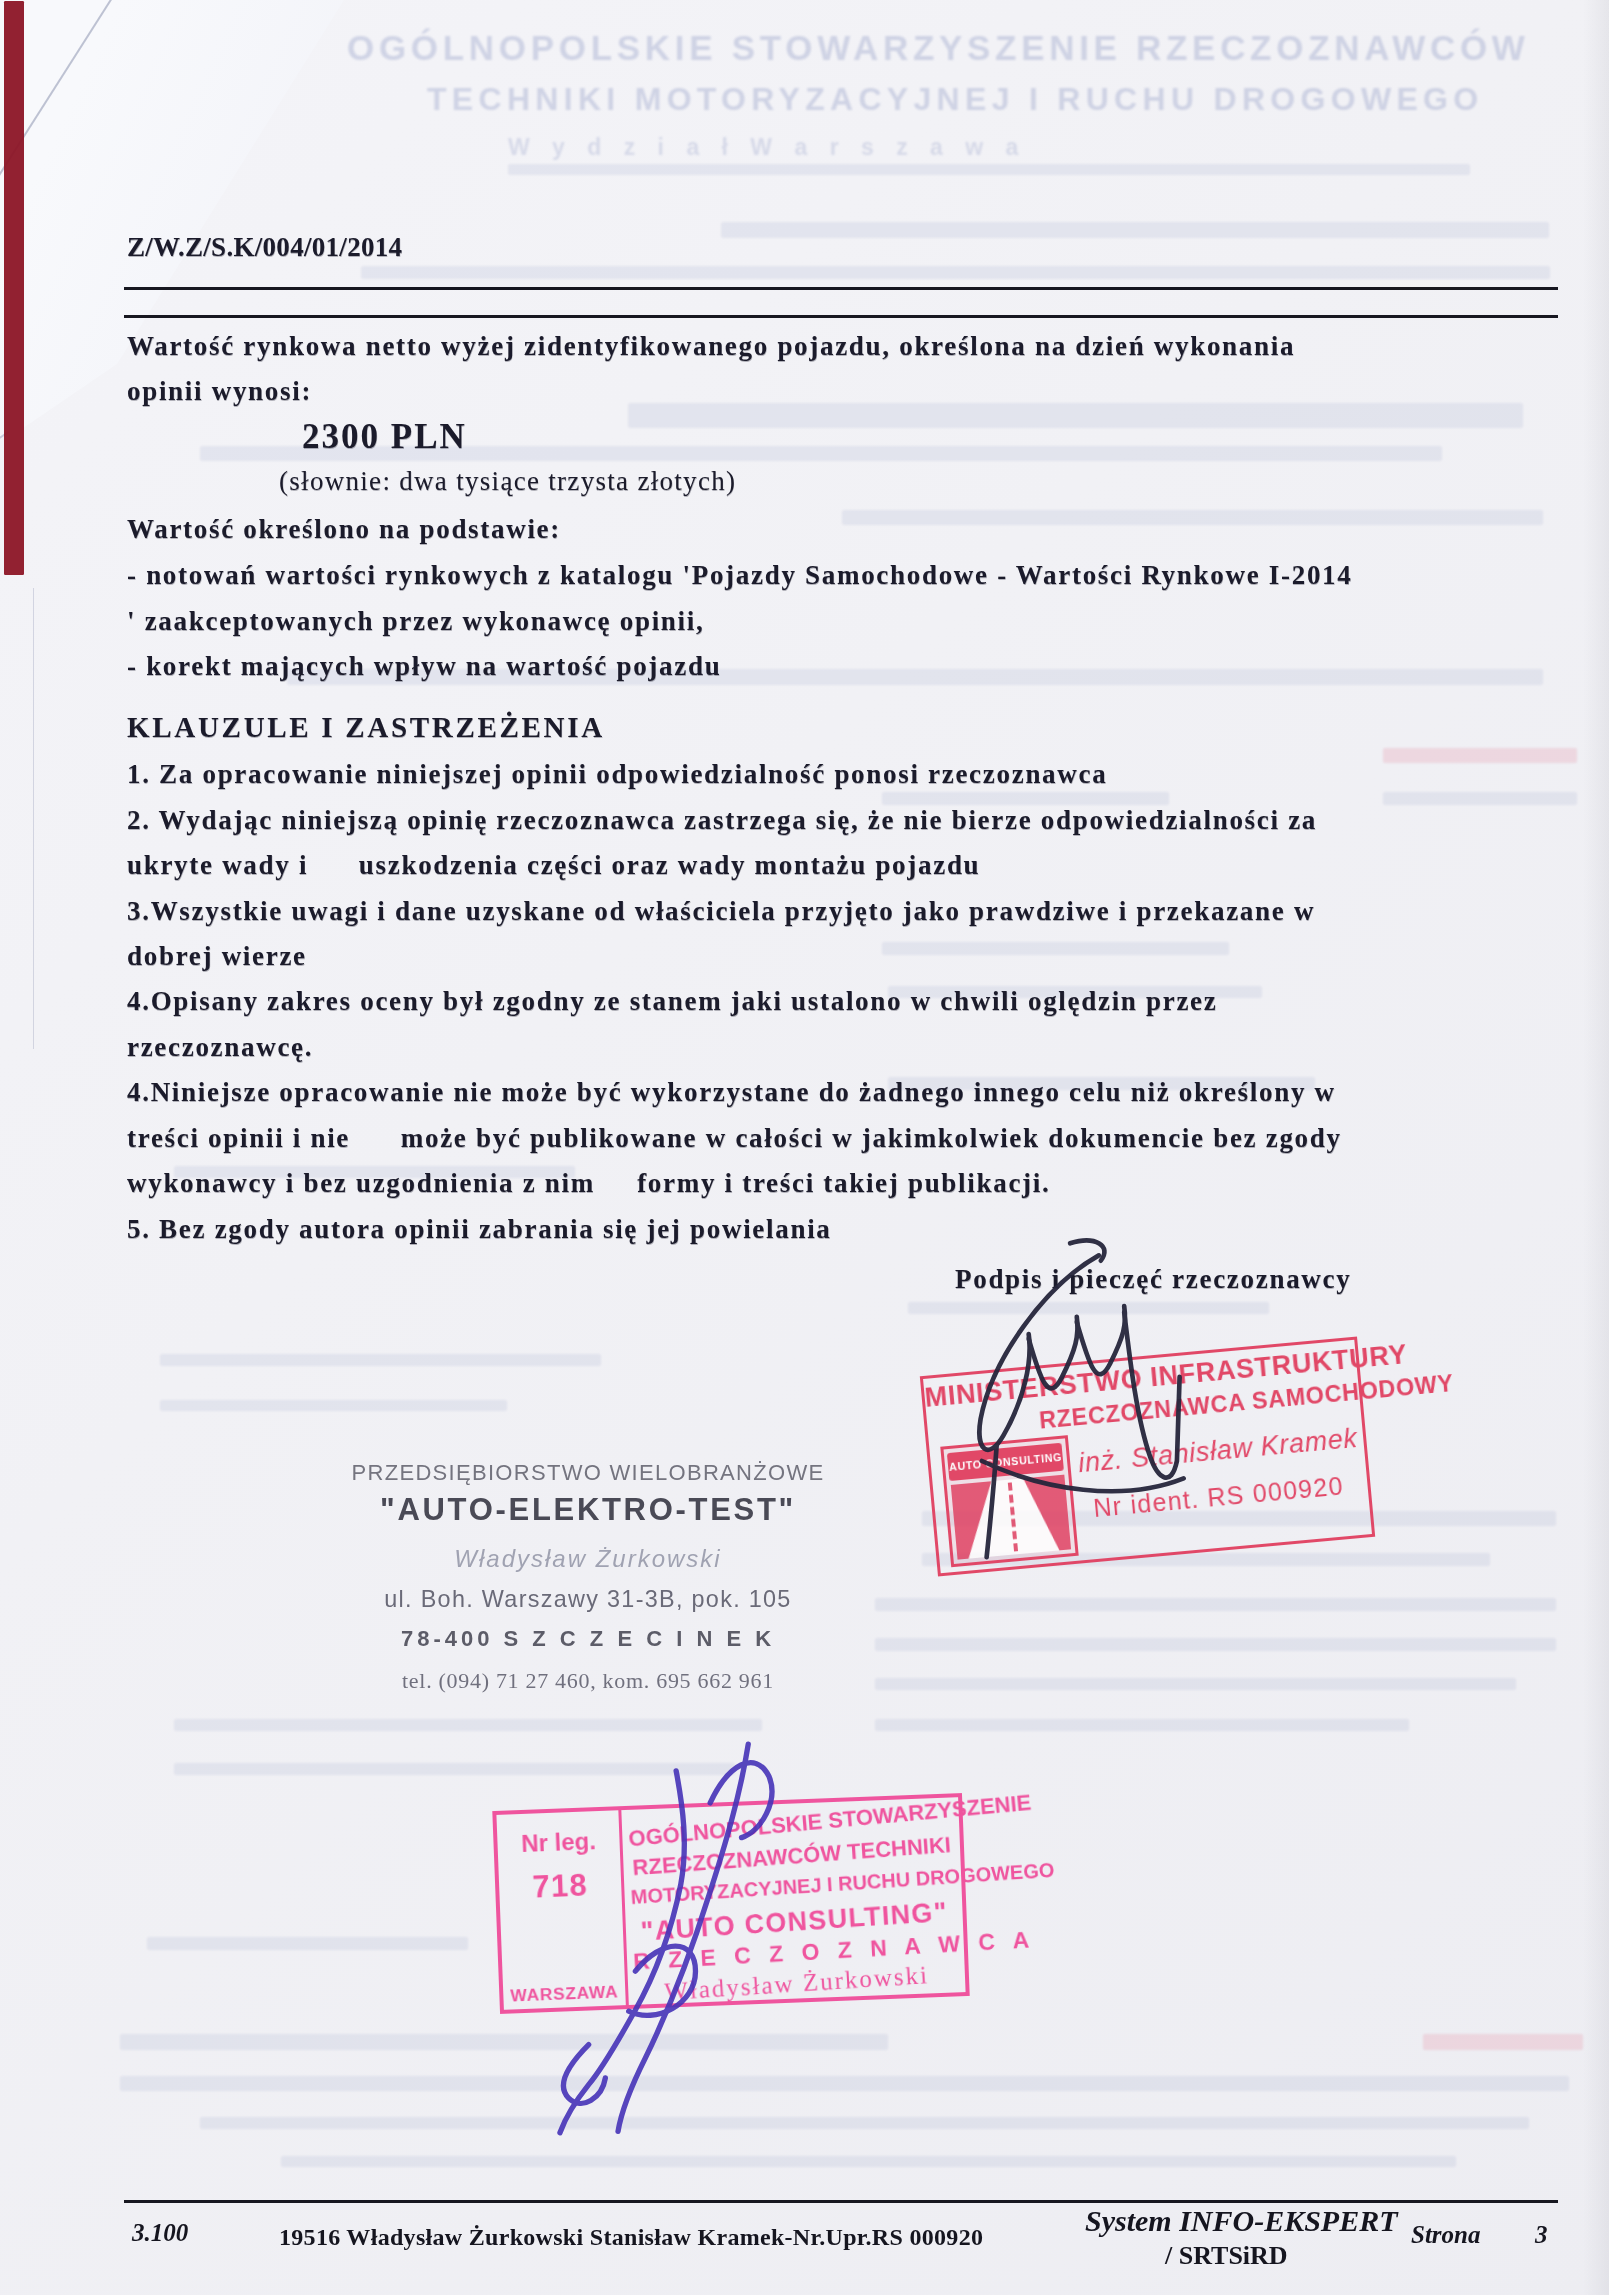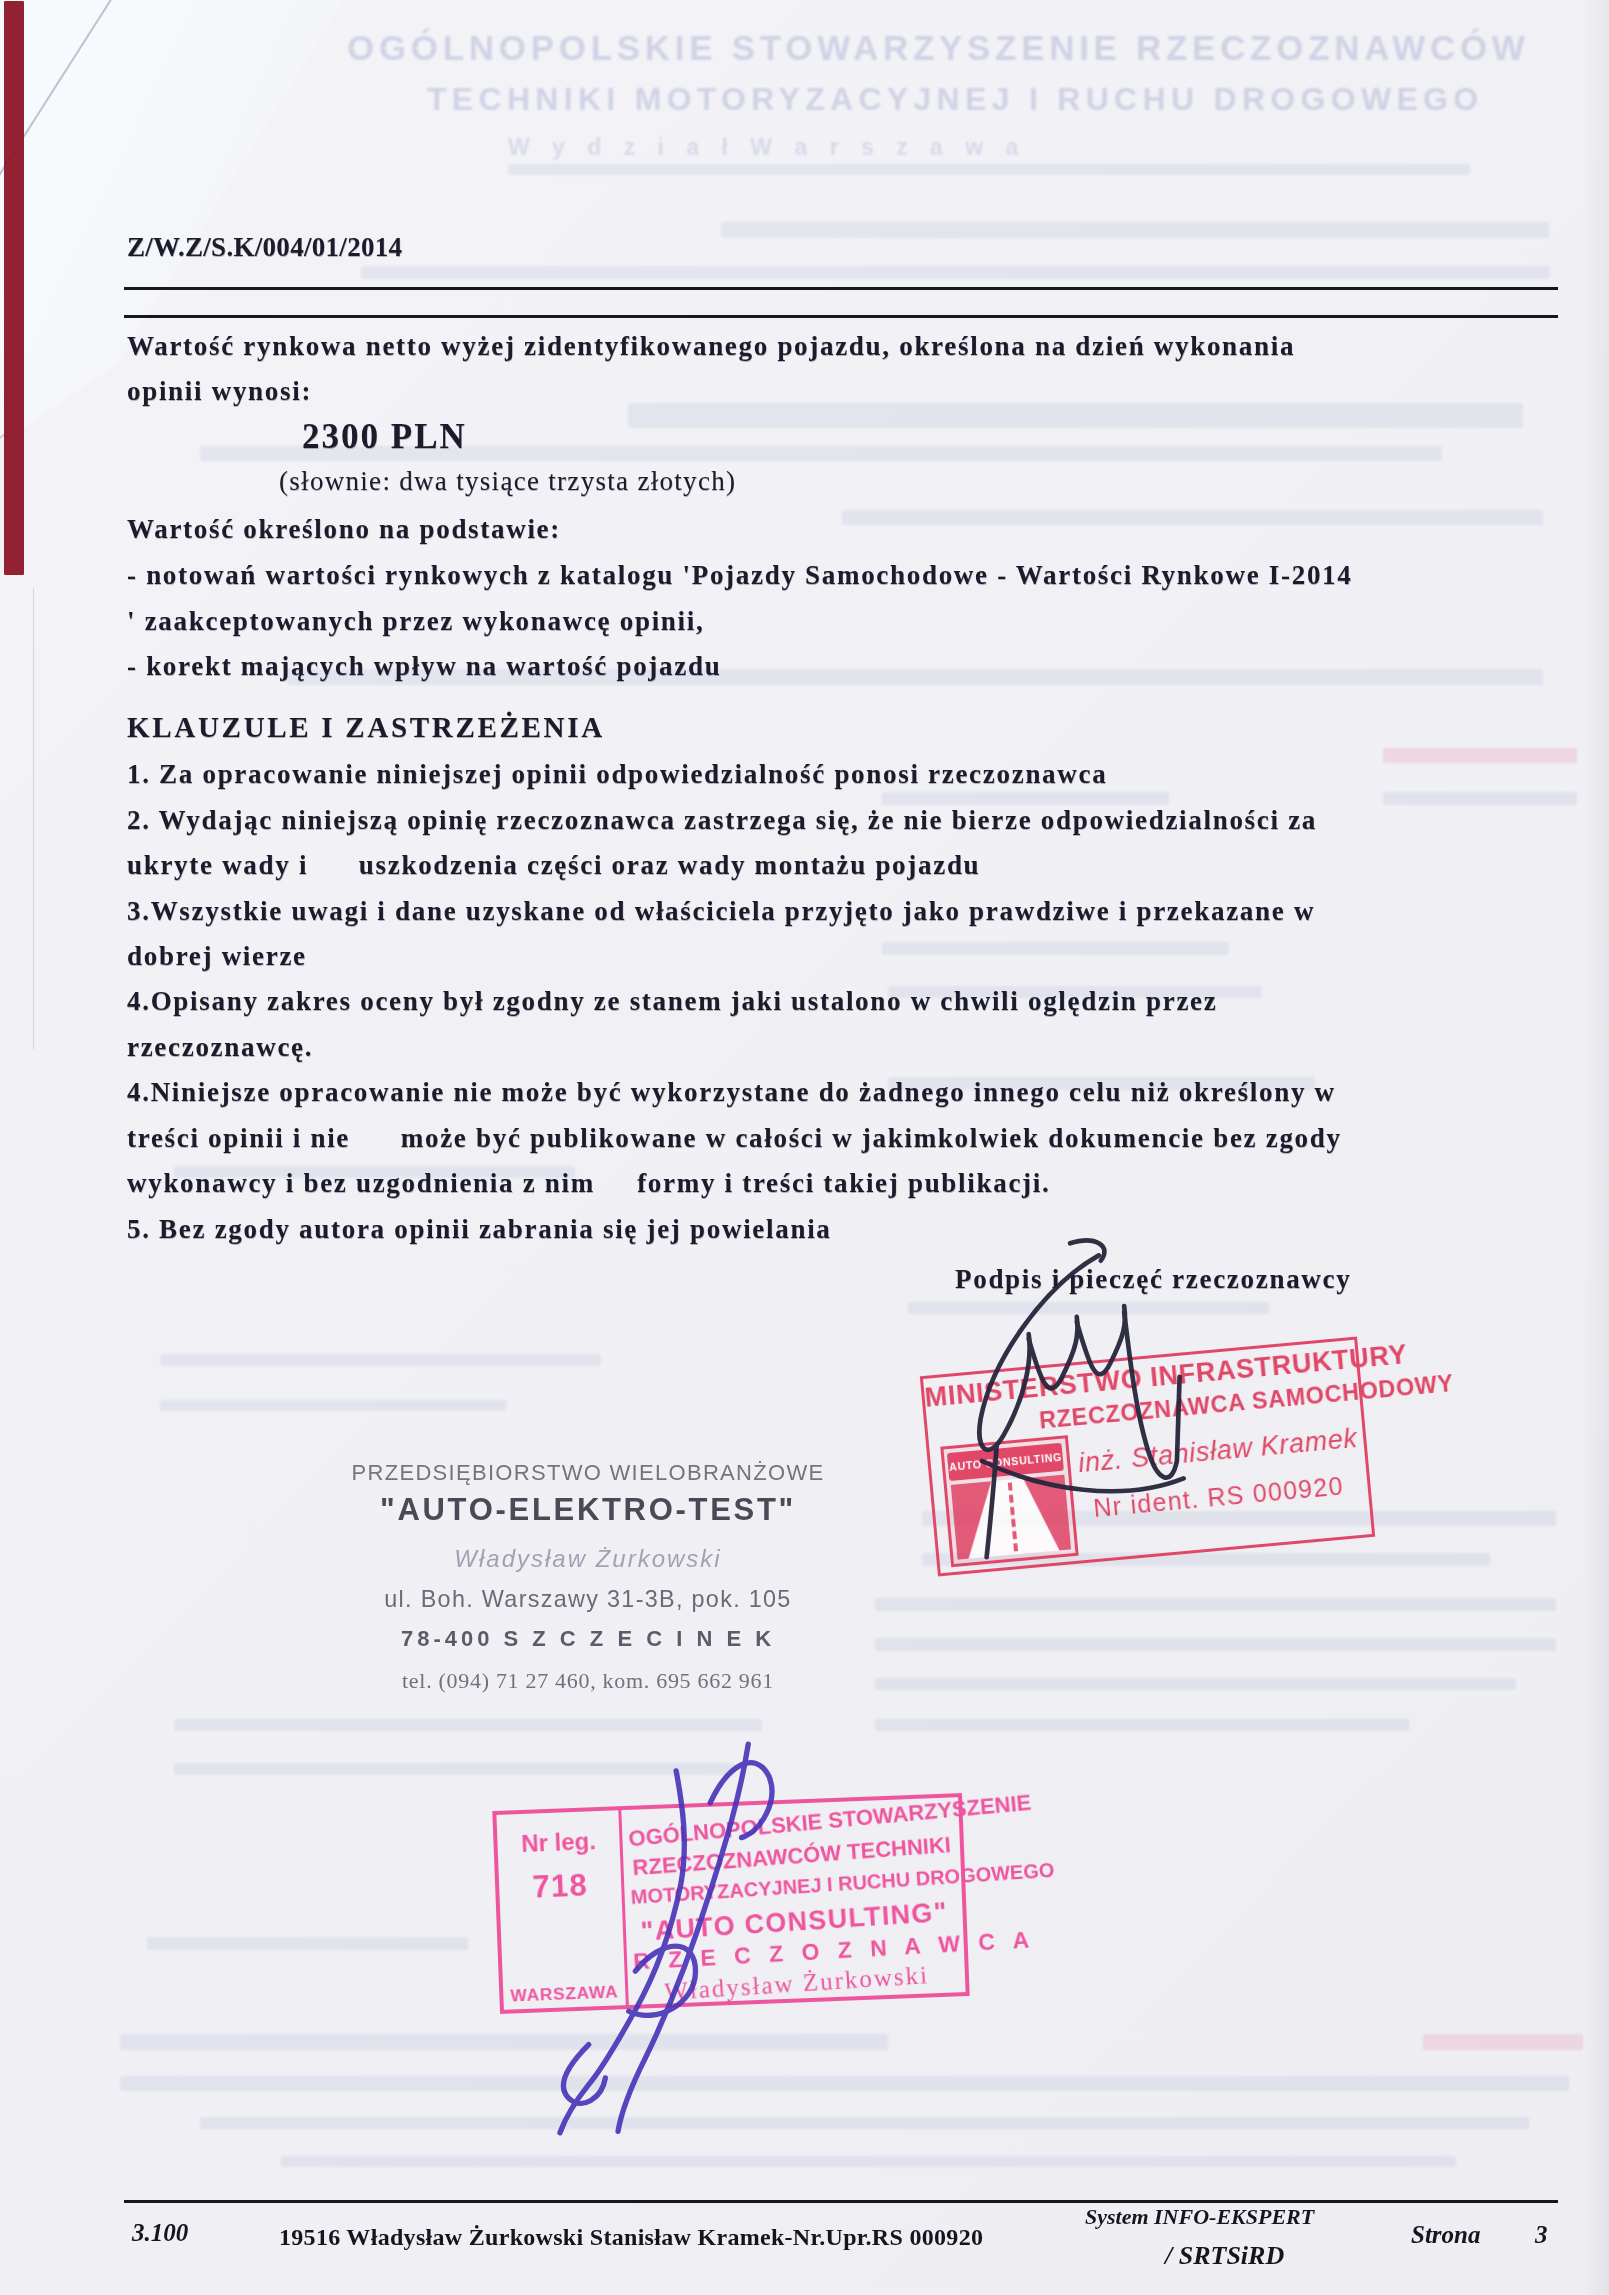--- a/index.html
+++ b/index.html
@@ -205,19 +205,19 @@
       <path d="M 1012,2652 C 1022,2705 1030,2762 1019,2822 C 1007,2882 984,2952 950,3012 C 930,3047 906,3092 881,3122 C 861,3147 846,3172 838,3194"></path>
       <path d="M 1063,2700 C 1090,2642 1130,2620 1151,2660 C 1166,2696 1140,2742 1110,2752"></path>
       <path d="M 951,2952 C 991,2902 1041,2902 1041,2952 C 1041,3002 981,3032 941,3012"></path>
       <path d="M 881,3062 C 851,3092 831,3122 851,3142 C 871,3162 901,3142 906,3112"></path>
     </g>
   </svg>
 
   <div class="rule" style="top:2200px;"></div>
   <div class="footer-text" style="left:132px;top:2219px;font-size:25px;font-style:italic;">3.100</div>
   <div class="footer-text" style="left:279px;top:2224px;font-size:24px;letter-spacing:0.3px;">19516 Władysław Żurkowski Stanisław Kramek-Nr.Upr.RS 000920</div>
-  <div class="footer-text" style="left:1085px;top:2204px;font-size:22px;font-style:italic;">System INFO-EKSPERT</div>
-  <div class="footer-text" style="left:1165px;top:2241px;font-size:26px;font-style:italic;">/ SRTSiRD</div>
+  <div class="footer-text" style="left:1085px;top:2204px;font-size:30px;font-style:italic;">System INFO-EKSPERT</div>
+  <div class="footer-text" style="left:1165px;top:2241px;font-size:26px;">/ SRTSiRD</div>
   <div class="footer-text" style="left:1411px;top:2221px;font-size:25px;font-style:italic;">Strona</div>
   <div class="footer-text" style="left:1535px;top:2221px;font-size:25px;font-style:italic;">3</div>
 
 </div>
 
 
 </body></html>

